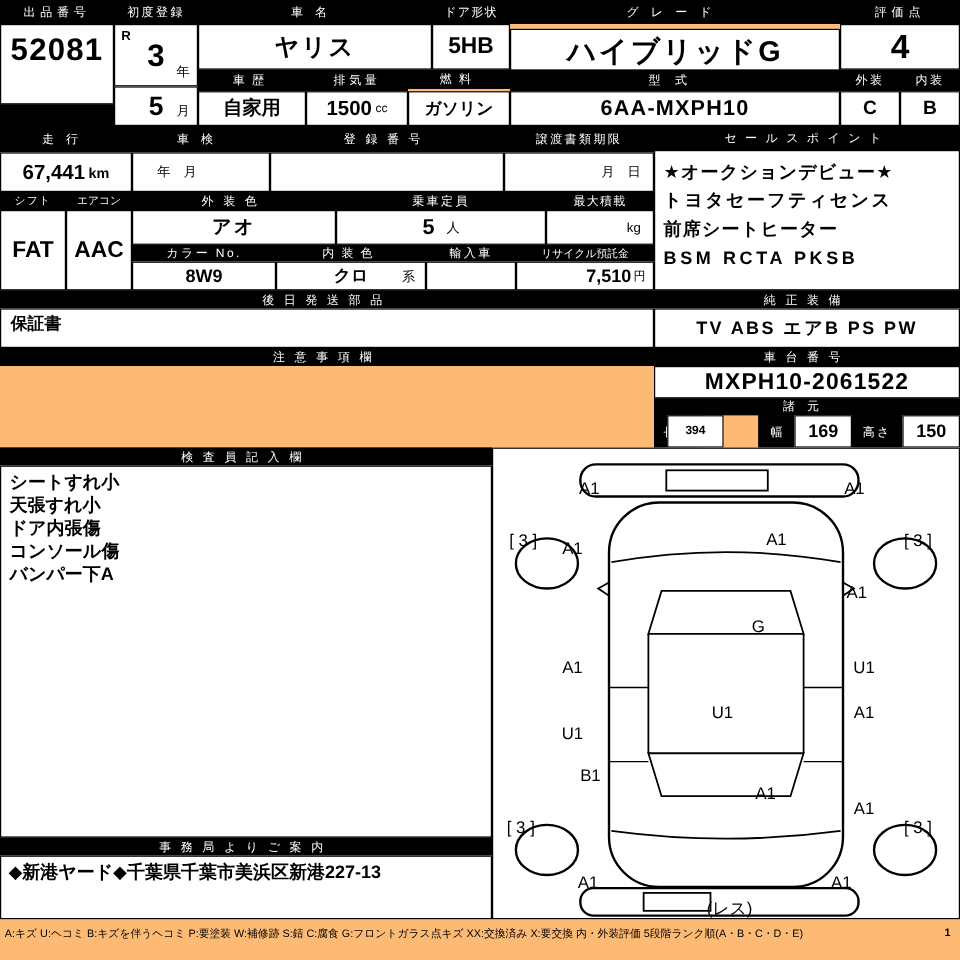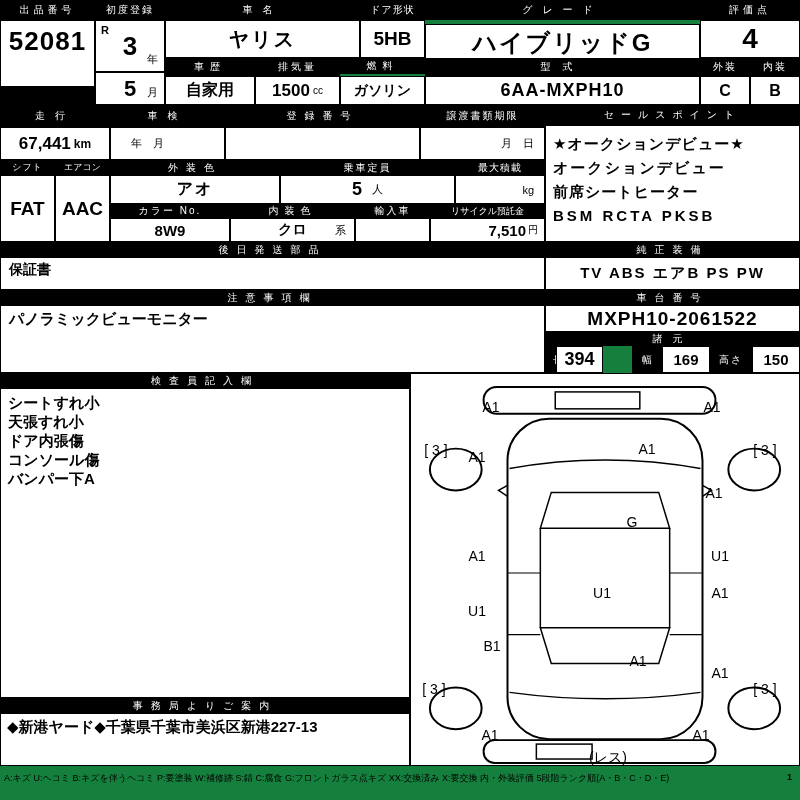--- a/index.html
+++ b/index.html
@@ -1,18 +1,18 @@
 <!DOCTYPE html>
 <html><head>
 <meta charset="utf-8">
 <style>
   * { margin:0; padding:0; box-sizing:border-box; }
   html,body { background:#ffffff; }
   body { font-family:"Liberation Sans","DejaVu Sans",sans-serif; color:#000; }
-  .sheet { position:relative; width:800px; height:800px; background:#15803d; overflow:hidden; }
+  .sheet { position:relative; width:800px; height:800px; background:#fdba74; overflow:hidden; }
   .cell { position:absolute; border:1px solid #000; background:#fff; display:flex; align-items:center; justify-content:center; overflow:hidden; }
   .hdr { background:#000; color:#fff; font-size:10px; letter-spacing:4px; white-space:nowrap; }
   .black { background:#000; }
   .val { font-weight:bold; }
   .left { justify-content:flex-start; }
   .right { justify-content:flex-end; }
   .topalign { align-items:flex-start; }
   .col { flex-direction:column; align-items:flex-start; justify-content:flex-start; }
   .unit { font-size:10px; font-weight:normal; margin-left:3px; }
   .sales-line { font-weight:bold; font-size:15px; line-height:24px; letter-spacing:1px; white-space:nowrap; }
@@ -83,21 +83,21 @@
 
   <div class="cell hdr" style="left:225px;top:105px;width:195px;height:22px;letter-spacing:8px">登録番号</div>
   <div class="cell" style="left:225px;top:127px;width:195px;height:33px"></div>
 
   <div class="cell hdr" style="left:420px;top:105px;width:125px;height:22px;letter-spacing:2px">譲渡書類期限</div>
   <div class="cell right" style="left:420px;top:127px;width:125px;height:33px;padding-right:10px;font-size:11px">月　日</div>
 
   <div class="cell hdr" style="left:545px;top:105px;width:255px;height:20px;letter-spacing:7px">セールスポイント</div>
   <div class="cell col" style="left:545px;top:125px;width:255px;height:117px;padding:6px 7px">
     <div class="sales-line">★オークションデビュー★</div>
-    <div class="sales-line" style="letter-spacing:2px">オークションデビュー</div>
+    <div class="sales-line" style="letter-spacing:2px">トヨタセーフティセンス</div>
     <div class="sales-line">前席シートヒーター</div>
     <div class="sales-line" style="letter-spacing:3px">BSM RCTA PKSB</div>
   </div>
 
   <div class="cell hdr" style="left:0;top:160px;width:55px;height:15px;font-size:9px;letter-spacing:1px">シフト</div>
   <div class="cell hdr" style="left:55px;top:160px;width:55px;height:15px;font-size:9px;letter-spacing:0">エアコン</div>
   <div class="cell val" style="left:0;top:175px;width:55px;height:67px;font-size:19px">FAT</div>
   <div class="cell val" style="left:55px;top:175px;width:55px;height:67px;font-size:19px">AAC</div>
 
   <div class="cell hdr" style="left:110px;top:160px;width:170px;height:15px;letter-spacing:8px">外装色</div>
@@ -130,28 +130,27 @@
     <span class="unit" style="margin-left:2px">円</span>
   </div>
 
   <div class="cell hdr" style="left:0;top:242px;width:545px;height:15px;letter-spacing:8px">後日発送部品</div>
   <div class="cell left topalign" style="left:0;top:257px;width:545px;height:33px;padding:3px 8px;font-size:14px;font-weight:bold">保証書</div>
 
   <div class="cell hdr" style="left:545px;top:242px;width:255px;height:15px;letter-spacing:8px">純正装備</div>
   <div class="cell val" style="left:545px;top:257px;width:255px;height:33px;font-size:15px;letter-spacing:2px">TV ABS エアB PS PW</div>
 
   <div class="cell hdr" style="left:0;top:290px;width:545px;height:15px;letter-spacing:8px">注意事項欄</div>
-  <div class="cell left topalign" style="left:0;top:305px;width:545px;height:68px;padding:4px 8px;font-size:15px;font-weight:bold">パノラミックビューモニター</div>
 
   <div class="cell hdr" style="left:545px;top:290px;width:255px;height:15px;letter-spacing:8px">車台番号</div>
   <div class="cell val" style="left:545px;top:305px;width:255px;height:27px;font-size:19px;letter-spacing:1px">MXPH10-2061522</div>
 
   <div class="cell hdr" style="left:545px;top:332px;width:255px;height:14px;letter-spacing:10px">諸元</div>
   <div class="cell hdr" style="left:545px;top:346px;width:40px;height:27px;letter-spacing:2px">長さ</div>
-  <div class="cell val" style="left:556px;top:346px;width:47px;height:27px;font-size:18px">394</div>
+  <div class="cell val" style="left:556px;top:346px;width:47px;height:27px;font-size:10px">394</div>
   <div class="cell hdr" style="left:632px;top:346px;width:30px;height:27px;letter-spacing:0">幅</div>
   <div class="cell val" style="left:662px;top:346px;width:48px;height:27px;font-size:15px">169</div>
   <div class="cell hdr" style="left:710px;top:346px;width:42px;height:27px;letter-spacing:2px">高さ</div>
   <div class="cell val" style="left:752px;top:346px;width:48px;height:27px;font-size:15px">150</div>
 
   <div class="cell hdr" style="left:0;top:373px;width:410px;height:15px;letter-spacing:8px">検査員記入欄</div>
   <div class="cell col" style="left:0;top:388px;width:410px;height:310px;padding:4px 7px">
     <div class="note-line">シートすれ小</div>
     <div class="note-line">天張すれ小</div>
     <div class="note-line">ドア内張傷</div>

